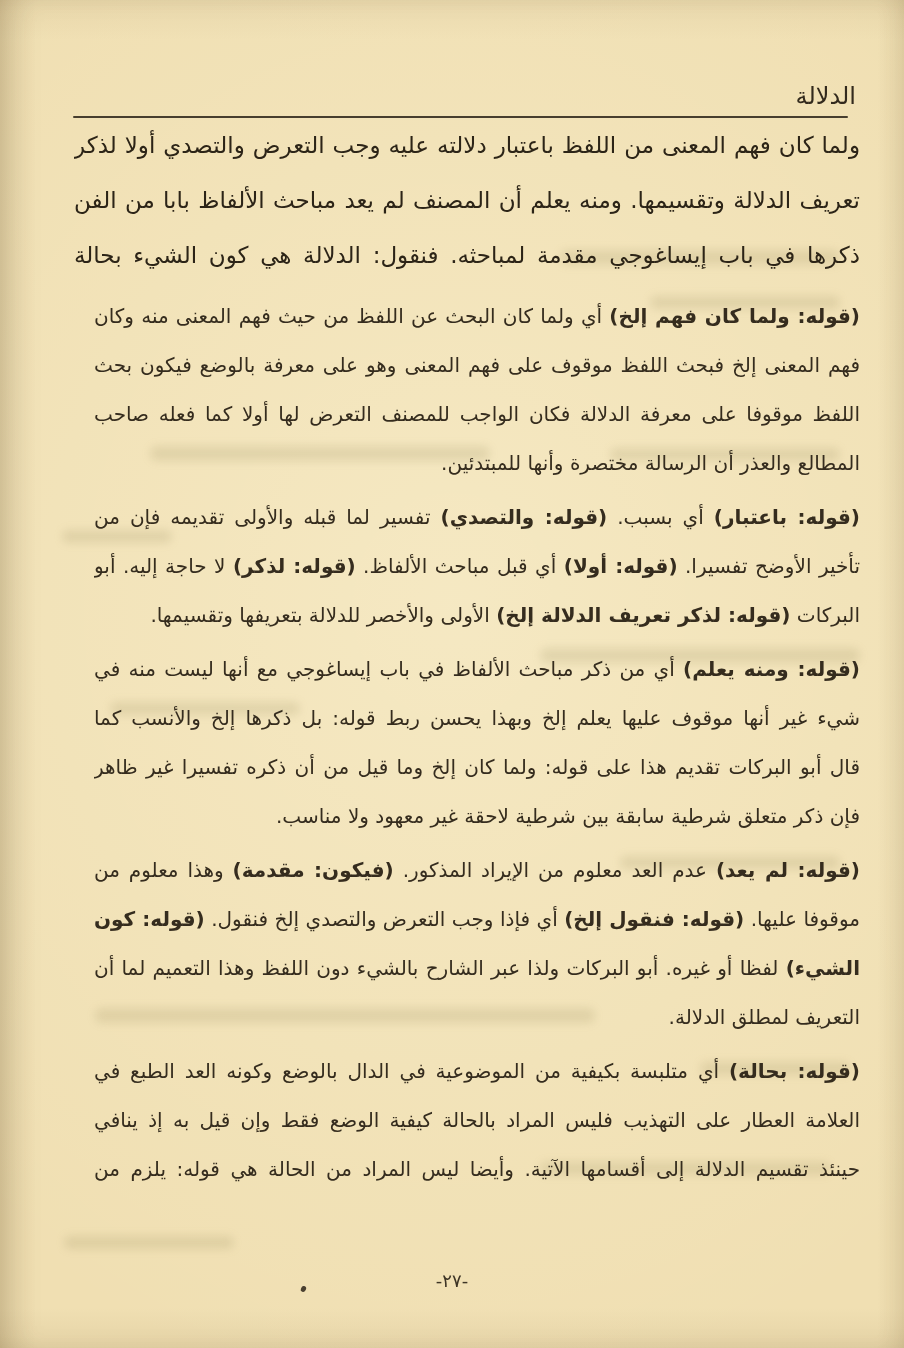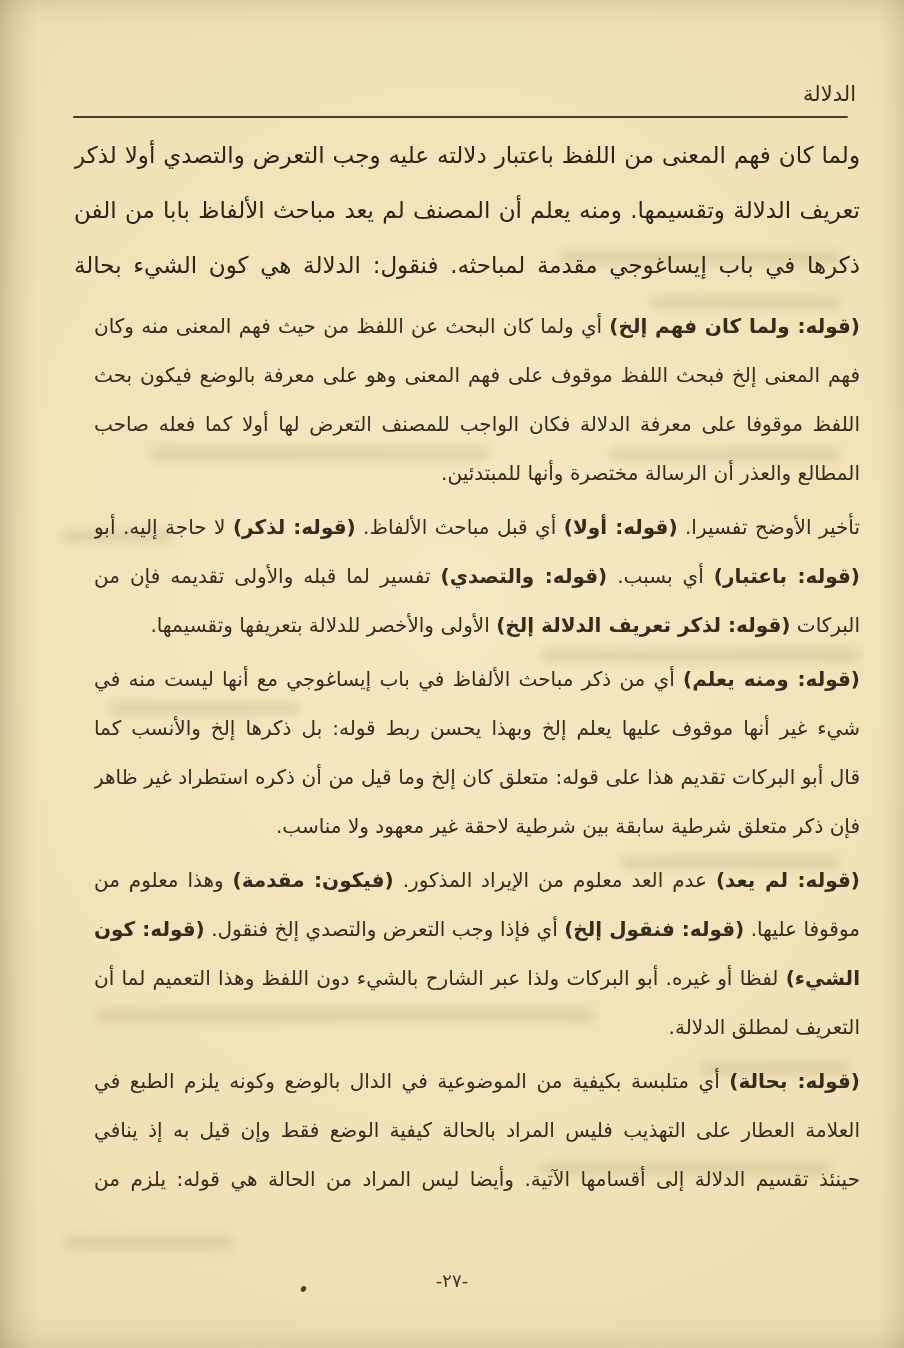--- a/index.html
+++ b/index.html
@@ -13,29 +13,29 @@
     background:
       radial-gradient(ellipse 130% 100% at 50% 45%, rgba(255,250,225,0.35) 0%, rgba(240,220,170,0.0) 60%),
       linear-gradient(90deg, rgba(120,95,50,0.10) 0%, rgba(120,95,50,0.0) 4%, rgba(120,95,50,0.0) 97%, rgba(120,95,50,0.08) 100%),
       linear-gradient(180deg, rgba(120,95,50,0.07) 0%, rgba(120,95,50,0.0) 3%, rgba(120,95,50,0.0) 97%, rgba(120,95,50,0.09) 100%),
       #f0dfb2;
     box-shadow: inset 22px 0 38px -24px rgba(95,72,35,0.35), inset -14px 0 30px -20px rgba(95,72,35,0.22);
   }
   .ink{color:#332a1d;}
   .header-title{
     position:absolute;top:82px;right:48px;
-    font-size:21px;letter-spacing:0.5px;
+    font-size:24px;letter-spacing:0.5px;
     direction:rtl;
   }
   .header-rule{
     position:absolute;top:116px;left:73px;right:56px;height:2px;
     background:#473e2e;border-radius:1px;
   }
   .text-block{
-    position:absolute;top:128px;left:74px;right:44px;
+    position:absolute;top:118px;left:74px;right:44px;
     direction:rtl;
   }
   .line{
     overflow:hidden;
     white-space:normal;
   }
   .line.fill{
     text-align:justify;
     text-align-last:justify;
     text-justify:inter-word;
@@ -100,38 +100,38 @@
         <div class="line matn-line fill">ذكرها في باب إيساغوجي مقدمة لمباحثه. فنقول: الدلالة هي كون الشيء بحالة</div>
       </div>
     <div class="commentary-section">
         <div class="paragraph">
           <div class="line comm-line fill"><span class="b">(قوله: ولما كان فهم إلخ)</span><span> أي ولما كان البحث عن اللفظ من حيث فهم المعنى منه وكان</span></div>
           <div class="line comm-line fill"><span>فهم المعنى إلخ فبحث اللفظ موقوف على فهم المعنى وهو على معرفة بالوضع فيكون بحث</span></div>
           <div class="line comm-line fill"><span>اللفظ موقوفا على معرفة الدلالة فكان الواجب للمصنف التعرض لها أولا كما فعله صاحب</span></div>
           <div class="line comm-line"><span>المطالع والعذر أن الرسالة مختصرة وأنها للمبتدئين.</span></div>
         </div>
         <div class="paragraph">
+          <div class="line comm-line fill"><span class="b">(قوله: باعتبار)</span><span> أي بسبب. </span><span class="b">(قوله: والتصدي)</span><span> تفسير لما قبله والأولى تقديمه فإن من عادتهم</span></div>
           <div class="line comm-line fill"><span>تأخير الأوضح تفسيرا. </span><span class="b">(قوله: أولا)</span><span> أي قبل مباحث الألفاظ. </span><span class="b">(قوله: لذكر)</span><span> لا حاجة إليه. أبو</span></div>
-          <div class="line comm-line fill"><span class="b">(قوله: باعتبار)</span><span> أي بسبب. </span><span class="b">(قوله: والتصدي)</span><span> تفسير لما قبله والأولى تقديمه فإن من عادتهم</span></div>
           <div class="line comm-line"><span>البركات </span><span class="b">(قوله: لذكر تعريف الدلالة إلخ)</span><span> الأولى والأخصر للدلالة بتعريفها وتقسيمها.</span></div>
         </div>
         <div class="paragraph">
           <div class="line comm-line fill"><span class="b">(قوله: ومنه يعلم)</span><span> أي من ذكر مباحث الألفاظ في باب إيساغوجي مع أنها ليست منه في</span></div>
           <div class="line comm-line fill"><span>شيء غير أنها موقوف عليها يعلم إلخ وبهذا يحسن ربط قوله: بل ذكرها إلخ والأنسب كما</span></div>
-          <div class="line comm-line fill"><span>قال أبو البركات تقديم هذا على قوله: متعلق كان إلخ وما قيل من أن ذكره استطراد غير ظاهر</span></div>
+          <div class="line comm-line fill"><span>قال أبو البركات تقديم هذا على قوله: ولما كان إلخ وما قيل من أن ذكره تفسيرا غير ظاهر</span></div>
           <div class="line comm-line"><span>فإن ذكر متعلق شرطية سابقة بين شرطية لاحقة غير معهود ولا مناسب.</span></div>
         </div>
         <div class="paragraph">
           <div class="line comm-line fill"><span class="b">(قوله: لم يعد)</span><span> عدم العد معلوم من الإيراد المذكور. </span><span class="b">(فيكون: مقدمة)</span><span> وهذا معلوم من كونها</span></div>
           <div class="line comm-line fill"><span>موقوفا عليها. </span><span class="b">(قوله: فنقول إلخ)</span><span> أي فإذا وجب التعرض والتصدي إلخ فنقول. </span><span class="b">(قوله: كون</span></div>
           <div class="line comm-line fill"><span class="b">الشيء)</span><span> لفظا أو غيره. أبو البركات ولذا عبر الشارح بالشيء دون اللفظ وهذا التعميم لما أن</span></div>
           <div class="line comm-line"><span>التعريف لمطلق الدلالة.</span></div>
         </div>
         <div class="paragraph">
-          <div class="line comm-line fill"><span class="b">(قوله: بحالة)</span><span> أي متلبسة بكيفية من الموضوعية في الدال بالوضع وكونه يلزم الطبع في</span></div>
+          <div class="line comm-line fill"><span class="b">(قوله: بحالة)</span><span> أي متلبسة بكيفية من الموضوعية في الدال بالوضع وكونه العد الطبع في</span></div>
           <div class="line comm-line fill"><span>العلامة العطار على التهذيب فليس المراد بالحالة كيفية الوضع فقط وإن قيل به إذ ينافي</span></div>
           <div class="line comm-line fill"><span>حينئذ تقسيم الدلالة إلى أقسامها الآتية. وأيضا ليس المراد من الحالة هي قوله: يلزم من</span></div>
         </div>
       </div>
   </div>
 
   <div class="footer">-٢٧-</div>
 
   <div class="stray-dot"></div>
 </div>

